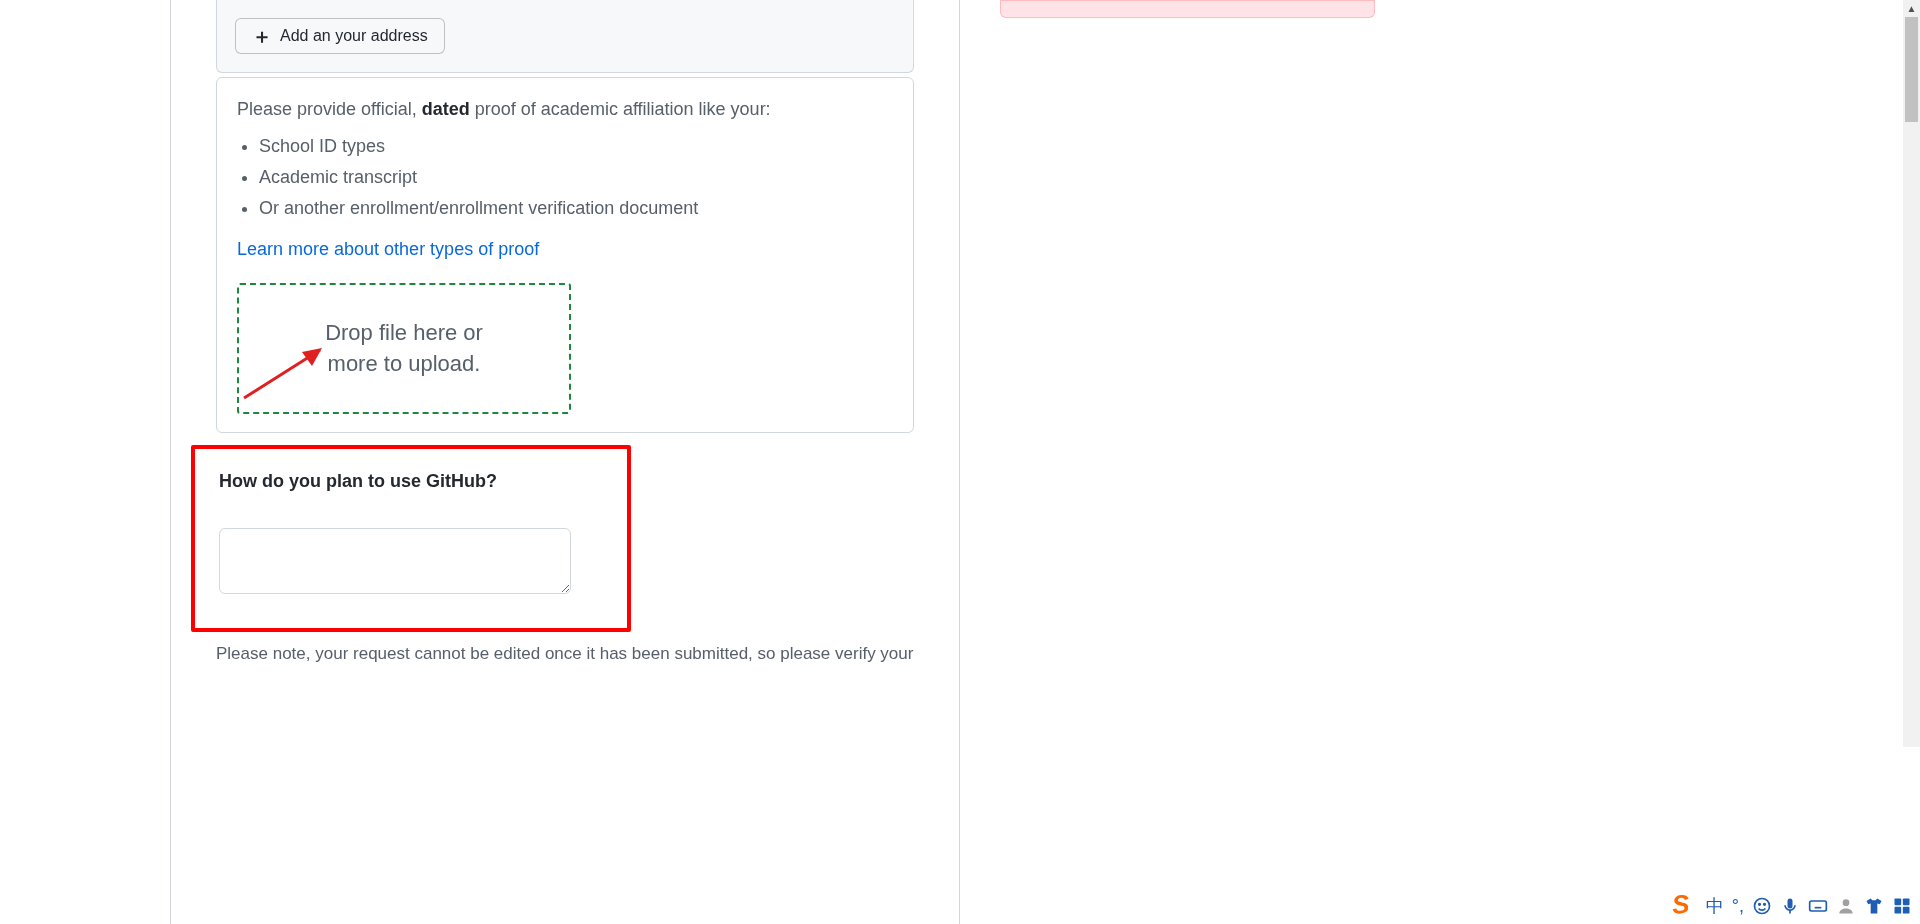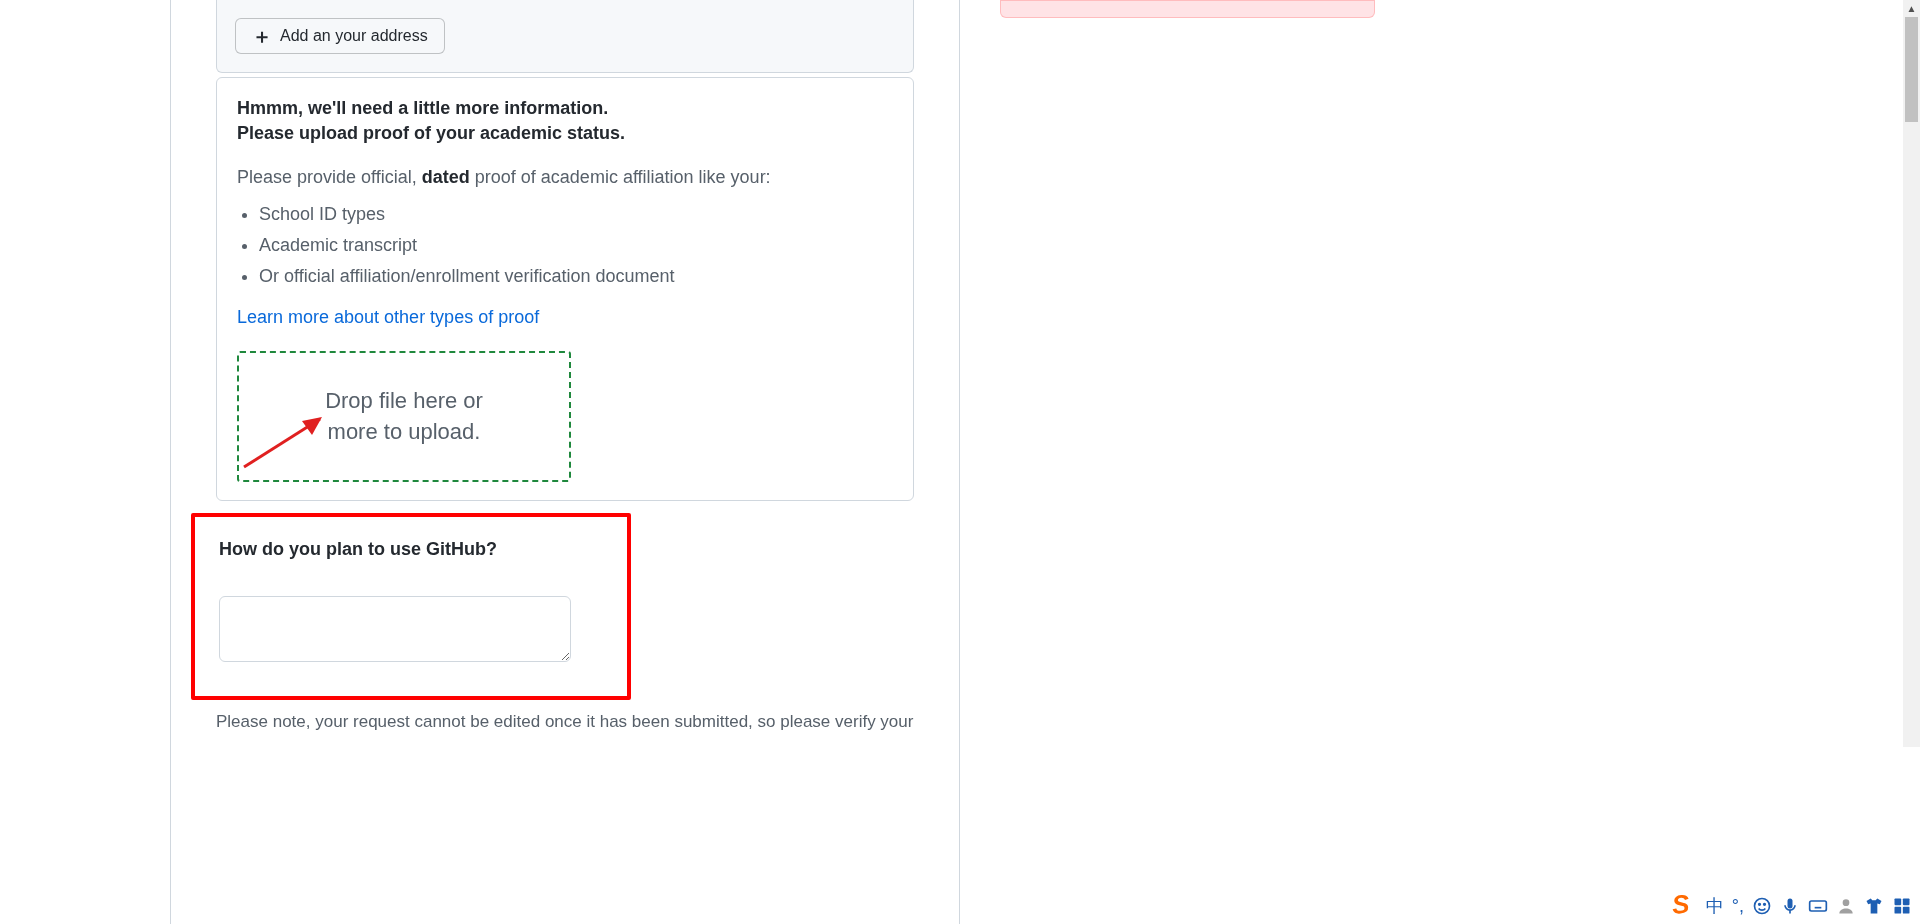--- a/index.html
+++ b/index.html
@@ -224,35 +224,31 @@
 <div class="main-column">
 
   <div class="email-section">
     <button class="add-email-btn">
       <span class="plus">＋</span>
       <span>Add an your address</span>
     </button>
   </div>
 
   <div class="proof-section">
-    <div class="proof-heading">
-      <div>Hmmm, we'll need a little more information.</div>
-      <div>Please upload proof of your academic status.</div>
-    </div>
 
     <div class="proof-row">
 
       <div class="proof-info">
         <p>
           <span>Please provide official, </span><span class="dated">dated</span><span> proof of academic affiliation like your:</span>
         </p>
         <ul>
           <li>School ID types</li>
           <li>Academic transcript</li>
-          <li>Or official affiliation/enrollment verification document</li>
+          <li>Or another enrollment/enrollment verification document</li>
         </ul>
         <a href="#" class="proof-link">Learn more about other types of proof</a>
       </div>
     </div>
 
     <div class="dropzone">
       <div>Drop file here or</div>
       <div>more to upload.</div>
       <div class="red-arrow">
         <svg viewBox="0 0 90 60">

